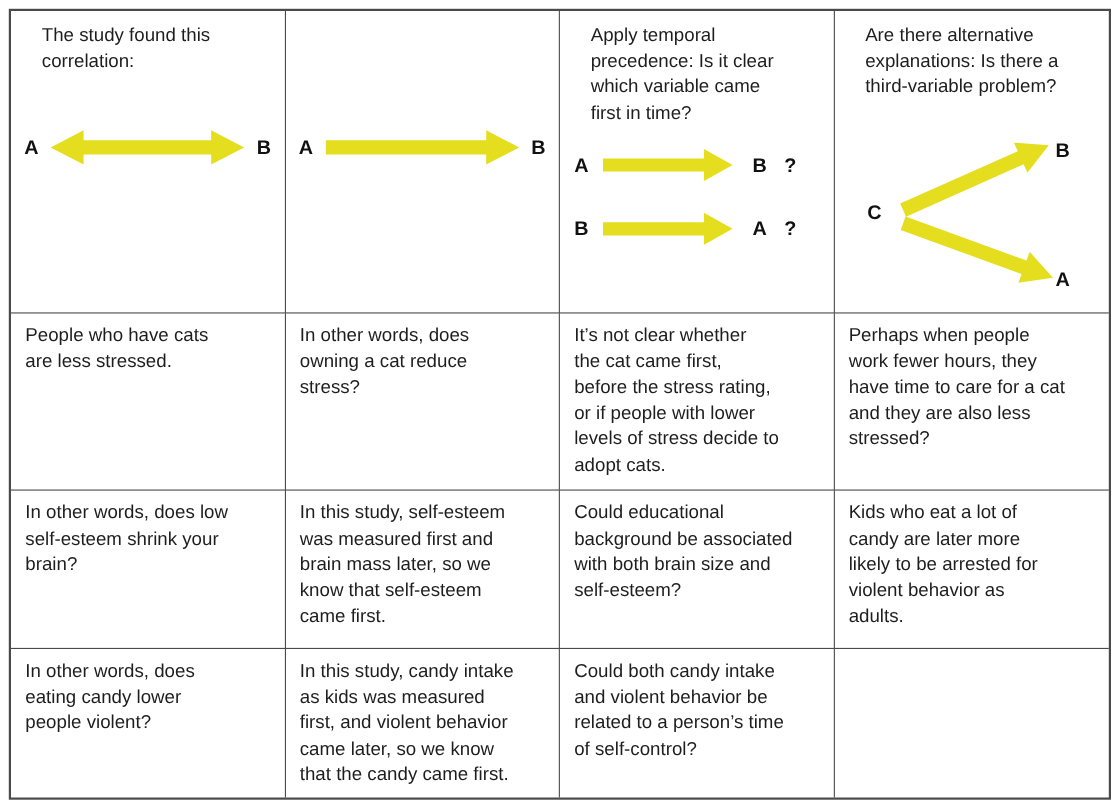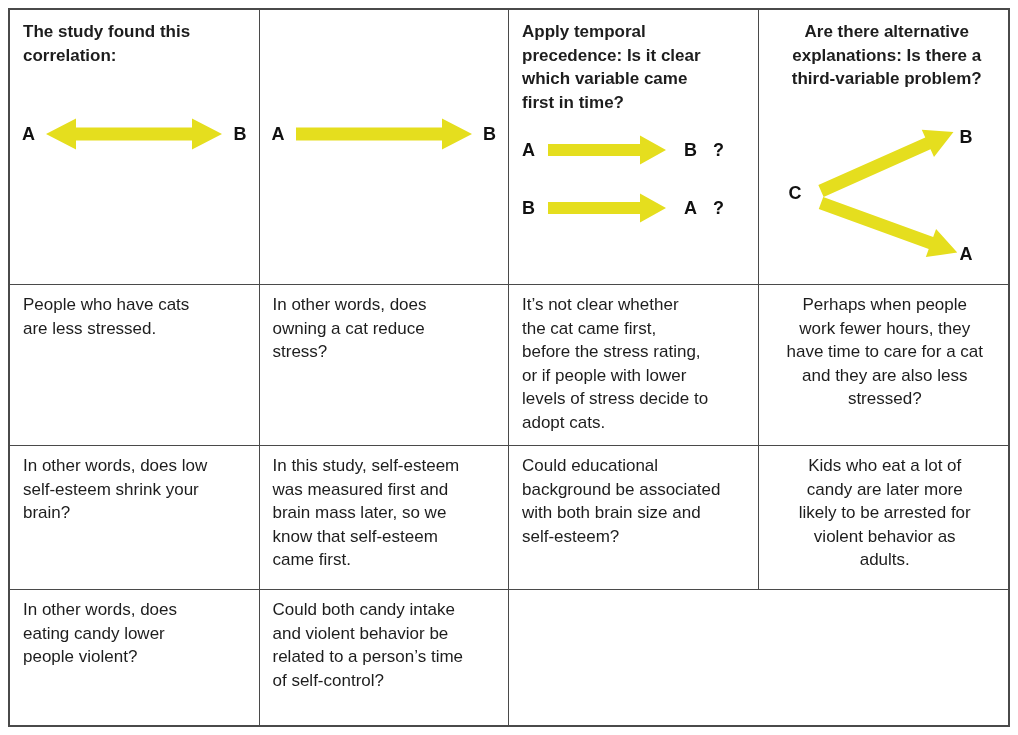--- a/index.html
+++ b/index.html
@@ -12,28 +12,28 @@
   .grid-table {
     position: absolute; left: 8px; top: 8px;
     width: 1002px; height: 719px;
     border: 2px solid #4a4a4a;
     display: grid;
     grid-template-columns: 1fr 1fr 1fr 1fr;
     grid-template-rows: 275px 161px 144px 1fr;
     background: #ffffff;
   }
   .cell { position: relative; overflow: hidden; border-right: 1px solid #4a4a4a; border-bottom: 1px solid #4a4a4a; }
-  .cell:nth-child(4n) { border-right: none; text-align: center; }
+  .cell:nth-child(4n) { border-right: none; }
   .cell:nth-child(n+13) { border-bottom: none; }
   .cell-text, .title {
     white-space: pre-line;
     font-size: 17px; line-height: 23.5px;
   }
   .cell-text { padding: 8px 10px 0 13px; }
-  .title { padding: 10px 6px 0 13px; font-weight: bold; }
+  .title { padding: 10px 6px 0 28px; font-weight: normal; }
   .em { }
   .lbl { font-weight: bold; font-size: 18px; color: #111111; line-height: 22px; }
   
   .diagram-h {
     position: absolute; left: 12px; right: 12px; top: 105px; height: 38px;
     display: flex; align-items: center; justify-content: space-between;
   }
   .tp-row { position: absolute; left: 13px; display: flex; align-items: center; height: 30px; }
   .tp-row .lbl-left { width: 18px; }
   .tp-row svg { margin-left: 8px; }
@@ -165,19 +165,26 @@
 likely to be arrested for
 violent behavior as
 adults.</div>
   </div>
   <div class="cell">
     <div class="cell-text"><span>In other words, does
 eating candy </span><span class="em">lower</span><span>
 people violent?</span></div>
   </div>
   <div class="cell">
+    <div class="cell-text">In this study, candy intake
+as kids was measured
+first, and violent behavior
+came later, so we know
+that the candy came first.</div>
+  </div>
+  <div class="cell">
     <div class="cell-text">Could both candy intake
 and violent behavior be
 related to a person’s time
 of self-control?</div>
   </div>
 
 </div>
 
 </body></html>

